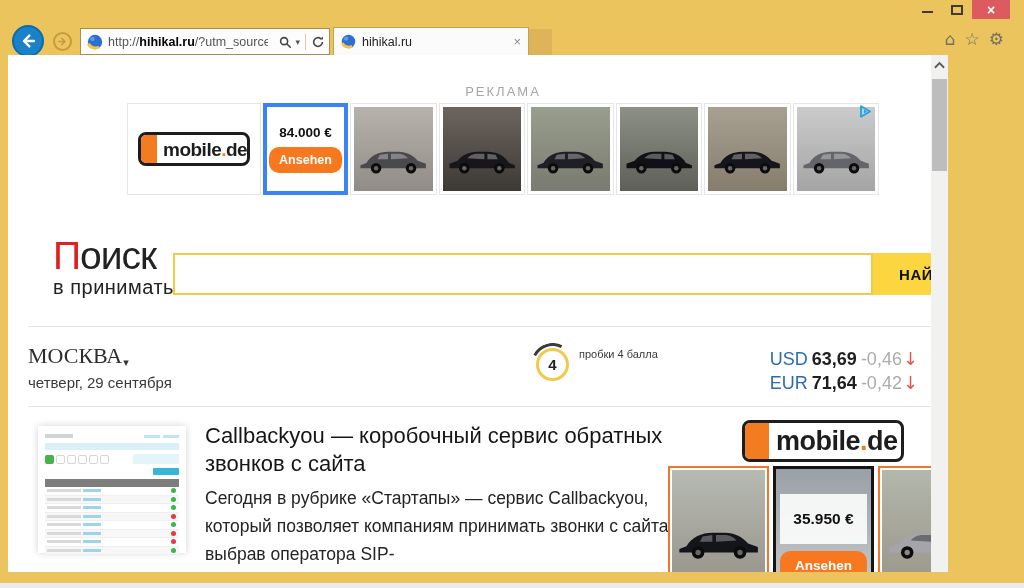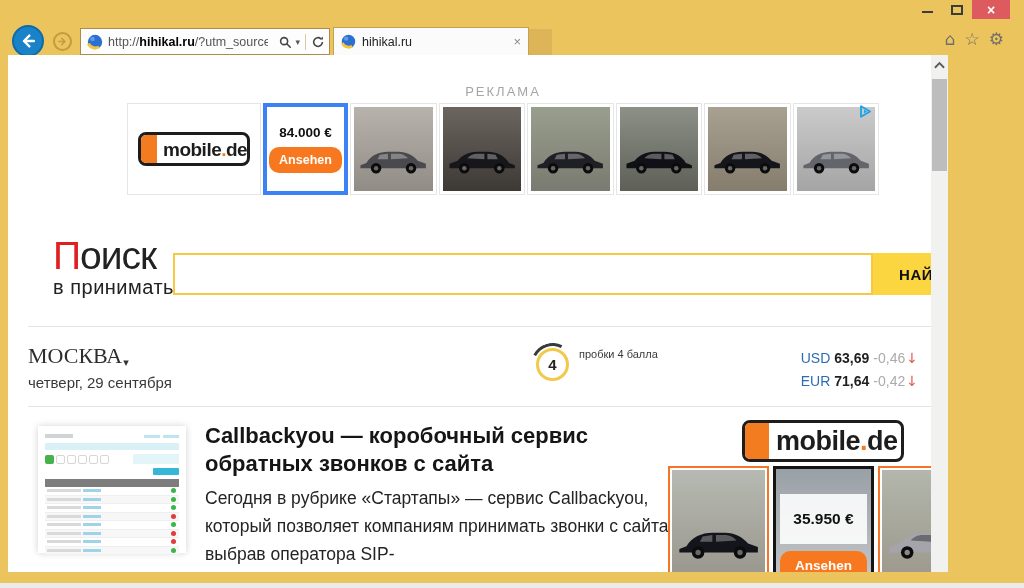--- a/index.html
+++ b/index.html
@@ -86,21 +86,21 @@
   .date-line { font-size:15px; margin-top:5px; color:#3a3a3a;text-align:center; }
   .weather { position:absolute; left:283px; top:286px; display:flex; gap:8px; }
   .weather .wicon { width:52px; height:48px; }
   .w-temp { font-size:22px; color:#222; }
   .w-cond { font-size:15px; color:#3a3a3a; margin-top:5px; }
   .traffic { position:absolute; left:528px; top:288px; display:flex; gap:10px; }
   .t-ring { width:33px; height:33px; margin-top:5px; border-radius:50%; border:3px solid #f2c94c; display:flex; align-items:center; justify-content:center; font-size:15px; font-weight:bold; color:#222; position:relative; }
   .t-ring::before { content:''; position:absolute; inset:-8px; border:3px solid transparent; border-top-color:#3a3a3a; border-radius:50%; transform:rotate(-18deg); }
   .t-status { font-size:22px; color:#222; }
   .t-desc { font-size:11px; color:#3a3a3a; margin-top:5px; }
-  .rates { position:absolute; right:30px; top:292px; font-size:14px; text-align:center; }
+  .rates { position:absolute; right:30px; top:292px; font-size:18px; text-align:center; }
   .rate-row { line-height:23px; }
   .rate-code { color:#2c6cb5; }
   .rate-val { color:#1f1f1f; font-weight:bold; margin-left:4px; }
   .rate-chg { color:#ababab; margin-left:4px; }
   .rate-arrow { color:#e2574c; font-family:"DejaVu Sans", sans-serif; margin-left:1px; }
 
   
   .thumb { position:absolute; left:30px; top:371px; width:148px; height:127px; background:#fff; box-shadow:0 0 7px rgba(0,0,0,0.18); padding:8px 7px; }
   .t-head { display:flex; align-items:center; gap:4px; }
   .t-logo { width:28px; height:4px; background:#cfd4d6; }
@@ -115,21 +115,21 @@
   .t-btn { margin-left:auto; width:26px; height:7px; background:#35b8d8; border-radius:1px; }
   .t-table { margin-top:4px; }
   .t-th { height:8px; background:#7d7d7d; }
   .t-row { height:8.5px; display:flex; align-items:center; border-bottom:1px solid #efefef; }
   .t-row:nth-child(odd) { background:#f7f7f7; }
   .t-cellbar { width:34px; height:3px; background:#d9d9d9; margin-left:2px; }
   .t-cellbar.b { background:#9fd4e8; width:18px; }
   .t-dot { width:5px; height:5px; border-radius:50%; margin-left:auto; margin-right:3px; }
   .dot-g { background:#3bb54a; } .dot-r { background:#e23b3b; }
 
-  .article-title { position:absolute; left:197px; top:367px; width:482px; font-size:22px; font-weight:bold; color:#151515; line-height:1.25; }
+  .article-title { position:absolute; left:197px; top:367px; width:482px; font-size:22px; font-weight:normal; color:#151515; line-height:1.25; }
   .article-body { position:absolute; left:197px; top:429px; width:490px; font-size:17.5px; color:#242424; line-height:1.6; }
 
   
   .side-ad { position:absolute; left:657px; top:354px; width:316px; height:165px; }
   .side-logo-wrap { display:flex; justify-content:center; margin-top:11px; }
   .side-cells { position:absolute; left:3px; top:57px; display:flex; gap:4px; }
   .sc { width:101px; height:122px; display:flex; align-items:center; justify-content:center; overflow:hidden; position:relative; }
   .sc.photo { border:2px solid #f4742a; box-shadow:inset 0 0 0 2px #fff; }
   .sc svg.car { width:92%; margin-top:26px; }
   .sc.mid { border:3px solid #141414; background:linear-gradient(#99a0a6,#c6c8ca); flex-direction:column; justify-content:flex-start; }

